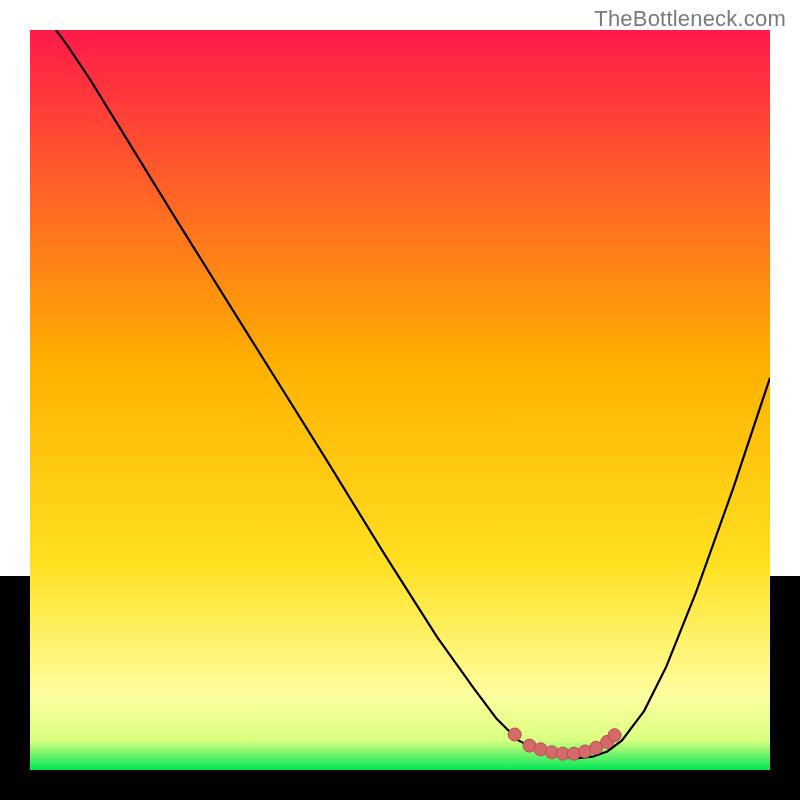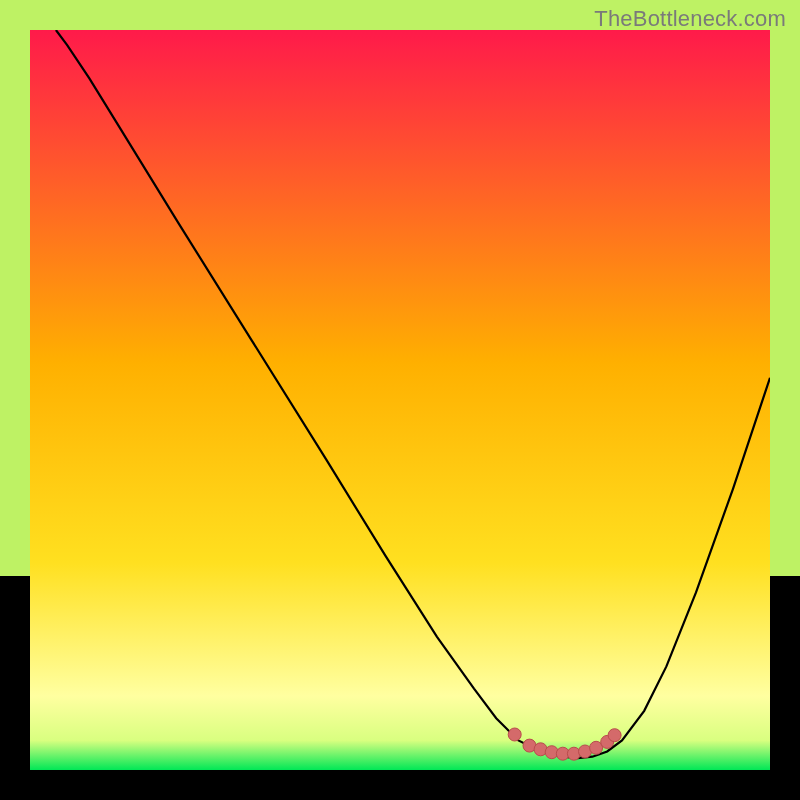--- a/index.html
+++ b/index.html
@@ -7,21 +7,21 @@
     padding: 0;
     width: 800px;
     height: 800px;
     background: #000;
     overflow: hidden;
   }
   .container {
     position: relative;
     width: 800px;
     height: 576px;
-    background: #bef264;
+    background: #ffffff;
   }
   .plot-area {
     position: absolute;
     left: 30px;
     top: 30px;
     width: 740px;
     height: 740px;
     overflow: hidden;
   }
   .watermark {

